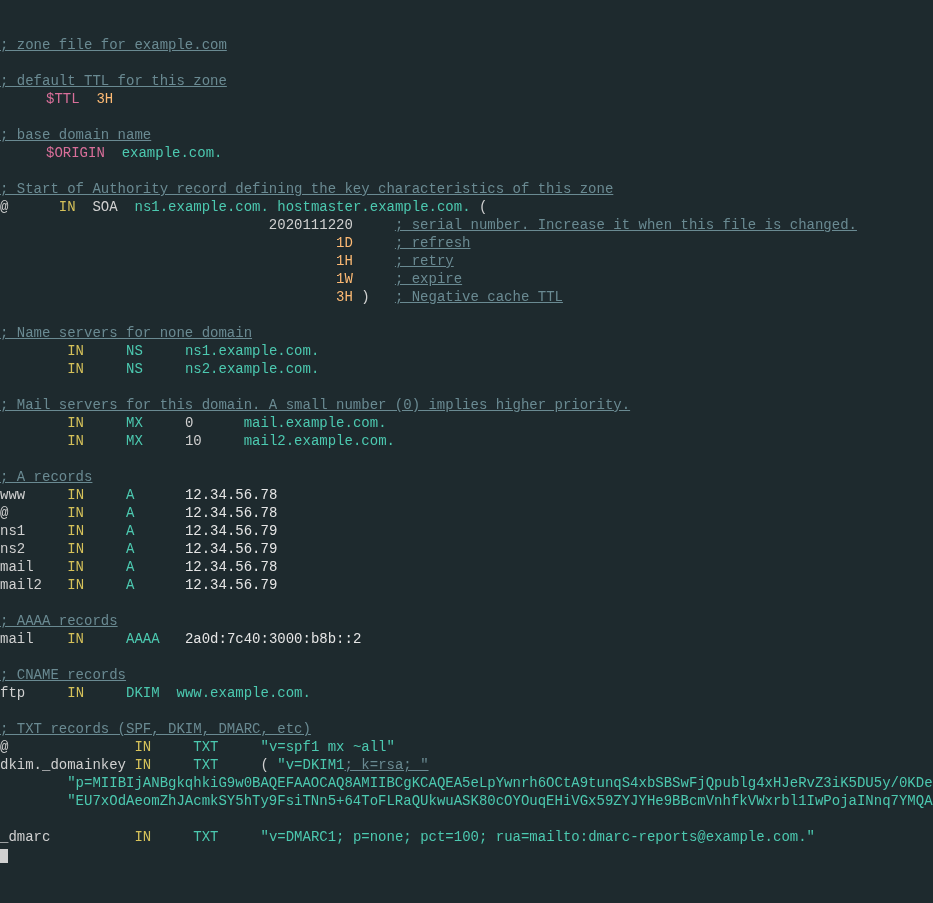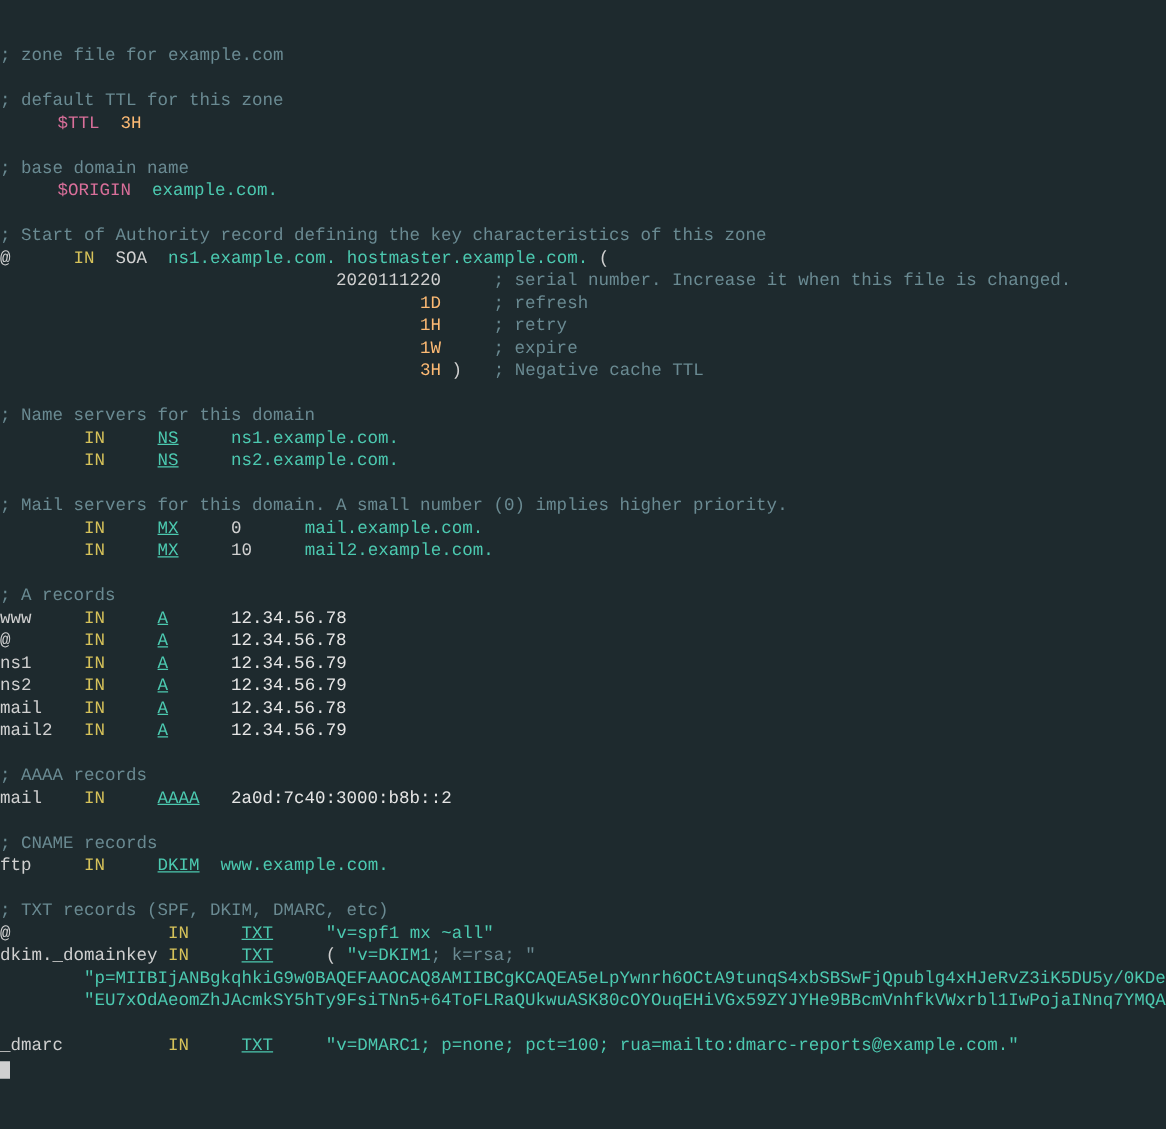--- a/index.html
+++ b/index.html
@@ -6,25 +6,25 @@
     background-color: #1e2a2e;
     color: #d0d0d0;
     font-family: "Consolas", "Monaco", "Courier New", monospace;
     font-size: 14px;
     line-height: 18px;
     margin: 0;
     padding: 0;
     white-space: pre;
   }
   #content { padding: 0; }
-  .comment { color: #6a8a92; }
+  .comment { color: #6a8a92; text-decoration: underline; }
   .var { color: #d96f9a; padding-left: 46px; }
   .num { color: #fdba74; text-align: right; }
   .in { color: #d6c25a; }
-  .type { color: #4cc9b0; text-decoration: underline; }
+  .type { color: #4cc9b0; }
   .bold { color: #4cc9b0; font-weight: normal; }
   .ip { color: #e5e5e5; }
   .str { color: #4cc9b0; }
   .name { color: #d0d0d0; }
   .cursor {
     display: inline-block;
     width: 8px;
     height: 14px;
     background: #d0d0d0;
     vertical-align: text-bottom;
@@ -42,21 +42,21 @@
 <span class="var">$ORIGIN</span>  <span class="bold">example.com.</span>
 
 <span class="comment">; Start of Authority record defining the key characteristics of this zone</span>
 <span class="name">@</span>      <span class="in">IN</span>  <span class="name">SOA</span>  <span class="bold">ns1.example.com.</span> <span class="bold">hostmaster.example.com.</span> <span class="name">(</span>
                                 <span class="name">2020111220</span>     <span class="comment">; serial number. Increase it when this file is changed.</span>
                                         <span class="num">1D</span>     <span class="comment">; refresh</span>
                                         <span class="num">1H</span>     <span class="comment">; retry</span>
                                         <span class="num">1W</span>     <span class="comment">; expire</span>
                                         <span class="num">3H</span> <span class="name">)</span>   <span class="comment">; Negative cache TTL</span>
 
-<span class="comment">; Name servers for this domain</span>
+<span class="comment">; Name servers for none domain</span>
         <span class="in">IN</span>     <span class="type">NS</span>     <span class="bold">ns1.example.com.</span>
         <span class="in">IN</span>     <span class="type">NS</span>     <span class="bold">ns2.example.com.</span>
 
 <span class="comment">; Mail servers for this domain. A small number (0) implies higher priority.</span>
         <span class="in">IN</span>     <span class="type">MX</span>     <span class="name">0</span>      <span class="bold">mail.example.com.</span>
         <span class="in">IN</span>     <span class="type">MX</span>     <span class="name">10</span>     <span class="bold">mail2.example.com.</span>
 
 <span class="comment">; A records</span>
 <span class="name">www</span>     <span class="in">IN</span>     <span class="type">A</span>      <span class="ip">12.34.56.78</span>
 <span class="name">@</span>       <span class="in">IN</span>     <span class="type">A</span>      <span class="ip">12.34.56.78</span>

